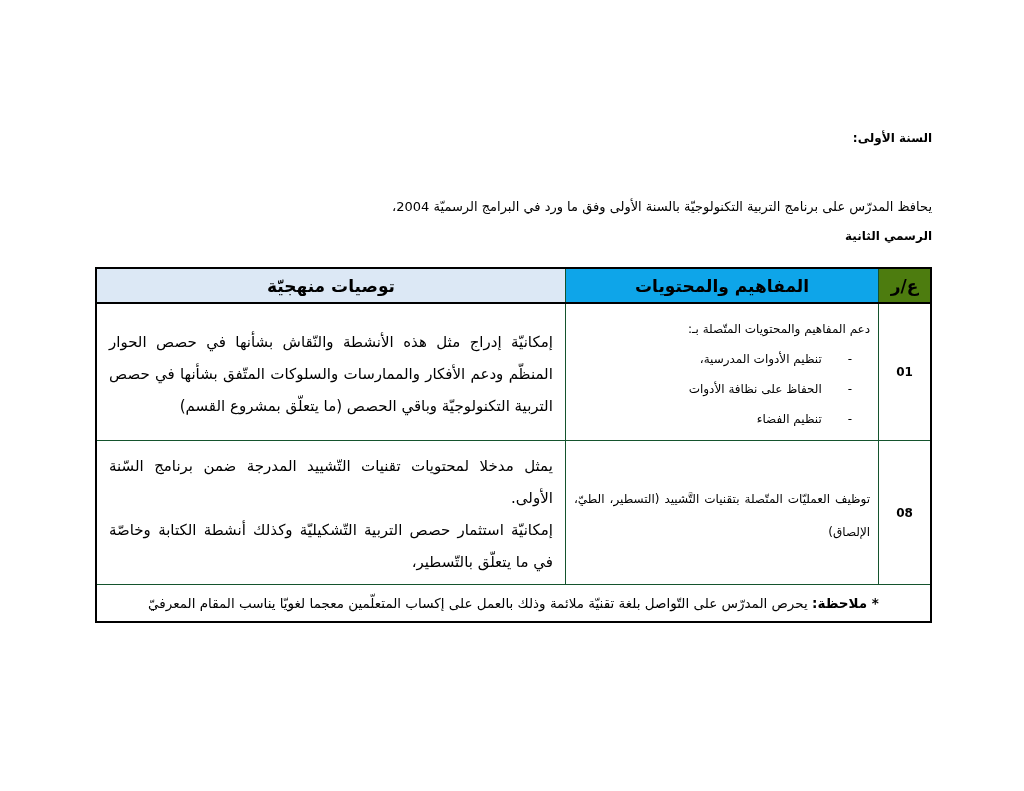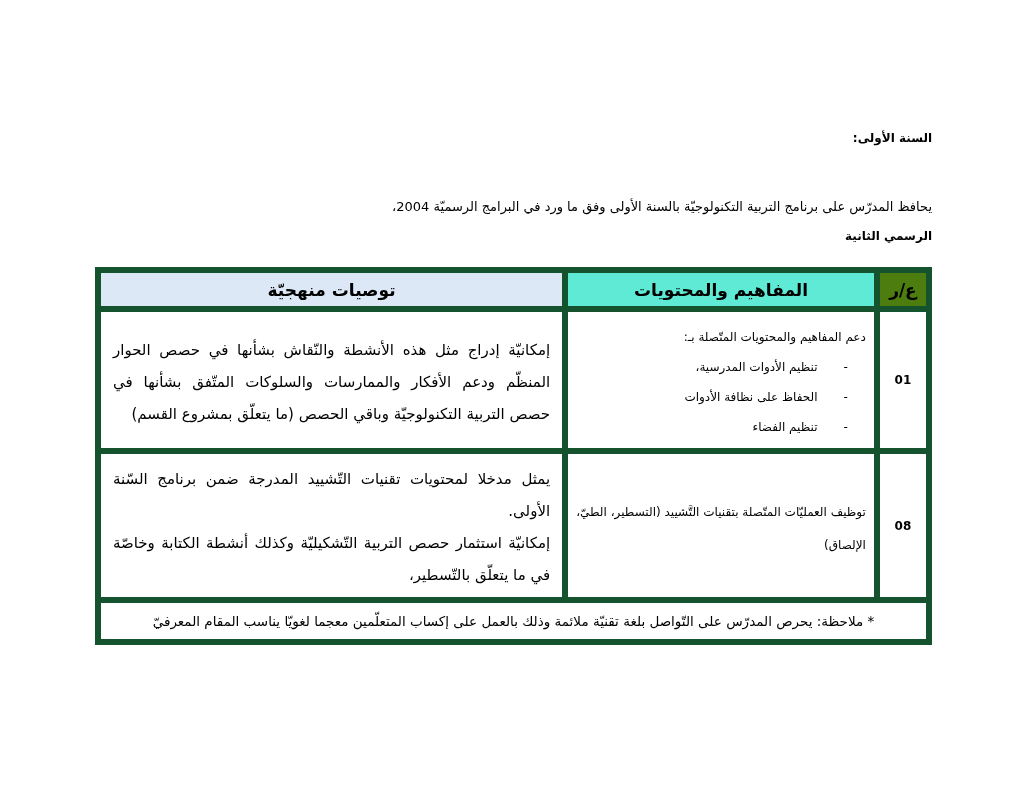--- a/index.html
+++ b/index.html
@@ -42,21 +42,21 @@
     top: 267px;
     left: 95px;
     width: 837px;
     border-collapse: collapse;
     border: 2px solid #000;
     table-layout: fixed;
     direction: rtl;
   }
   table.curriculum th,
   table.curriculum td {
-    border: 6px solid #14532d;
+    border: 1px solid #14532d;
     padding: 0;
     vertical-align: middle;
   }
   table.curriculum thead th {
     border-bottom: 2px solid #000;
     font-size: 17px;
     font-weight: bold;
     text-align: center;
     height: 33px;
   }
@@ -100,21 +100,21 @@
     line-height: 33px;
     text-align: justify;
     text-align-last: right;
   }
   td.cell-note {
     height: 36px;
     border-top: 2px solid #000;
     text-align: center;
     font-size: 13.5px;
   }
-  .note-label { font-weight: normal; }
+  .note-label { font-weight: bold; }
   .page-number {
     position: absolute;
     top: 705px;
     left: 0;
     right: 0;
     text-align: center;
     font-family: "DejaVu Serif", serif;
     font-weight: bold;
     font-size: 14px;
     direction: ltr;
@@ -133,21 +133,21 @@
 
   <table class="curriculum">
     <colgroup>
       <col class="col-num">
       <col class="col-conc">
       <col class="col-reco">
     </colgroup>
     <thead>
       <tr>
         <th class="header-cell" style="background: #4d7c0f;">ع/ر</th>
-        <th class="header-cell" style="background: #5eead4;">المفاهيم والمحتويات</th>
+        <th class="header-cell" style="background: #0ea5e9;">المفاهيم والمحتويات</th>
         <th class="header-cell" style="background: rgb(220, 232, 245);">توصيات منهجيّة</th>
       </tr>
     </thead>
     <tbody>
       <tr class="row-1">
         <td class="cell-num">01</td>
         <td class="cell-concepts">
           <div class="concepts-inner">
             <div class="concepts-intro">دعم المفاهيم والمحتويات المتّصلة بـ:</div>
             <div class="concepts-item">

